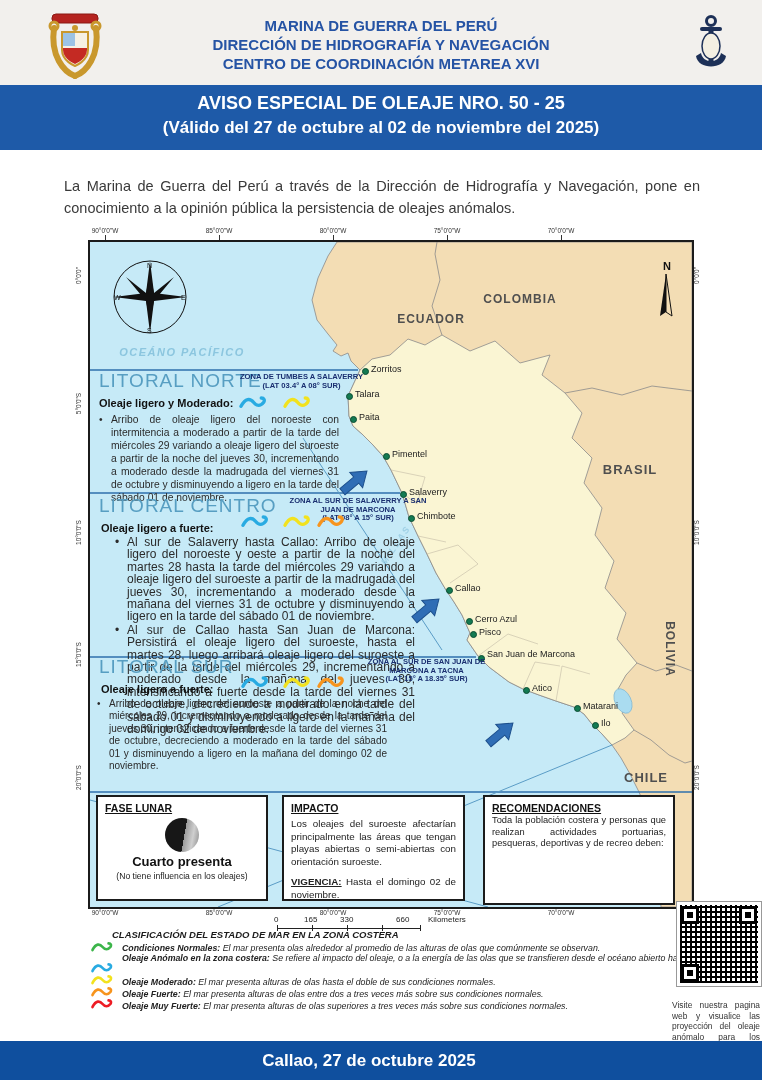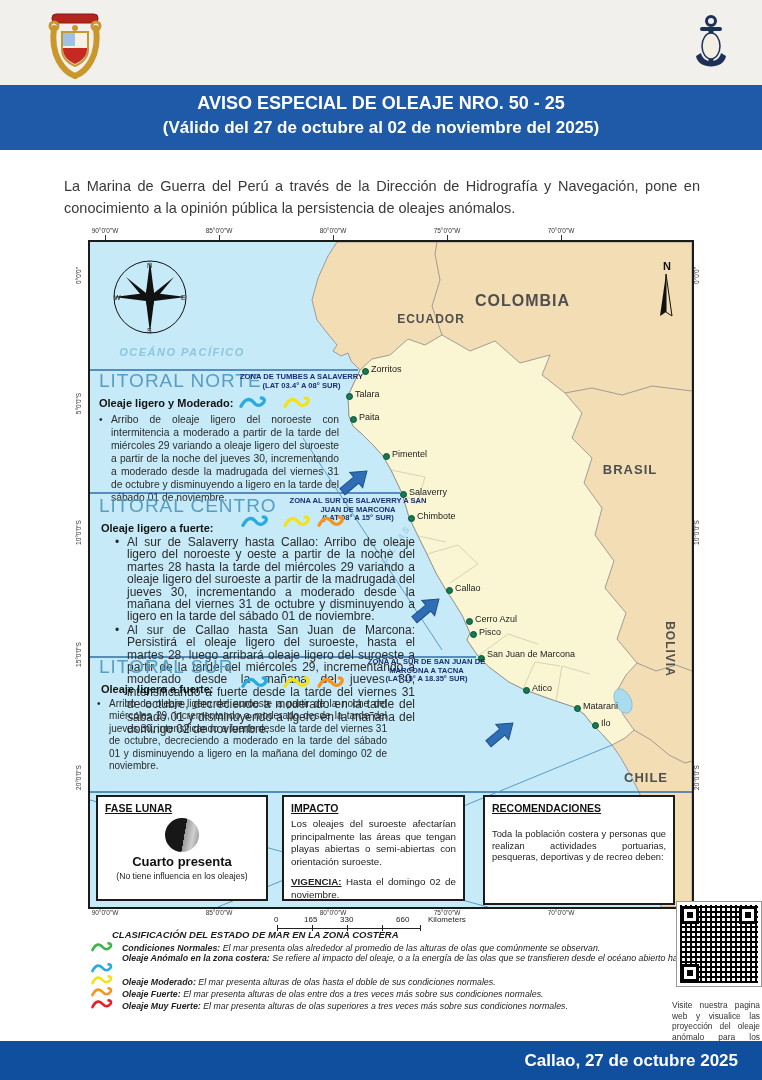--- a/index.html
+++ b/index.html
@@ -51,21 +51,21 @@
   
   .infobox{position:absolute;background:#fff;border:2px solid #1b1b1b;box-sizing:border-box;padding:5px 7px;}
   .infobox .titl{font-size:10.5px;font-weight:bold;text-decoration:underline;color:#111;}
   .moon{width:34px;height:34px;border-radius:50%;margin:4px auto 2px auto;
         background:linear-gradient(100deg,#171717 56%,#9a9a9a 56%,#cfcfcf 78%,#8b8b8b 100%);}
   .phase{font-size:13px;font-weight:bold;text-align:center;color:#111;}
   .phase-note{font-size:8.6px;text-align:center;color:#222;margin-top:2px;}
   .body-text{font-size:9.8px;line-height:12.5px;text-align:justify;color:#222;margin-top:4px;}
   .vig{margin-top:8px;}
   .vig .lab{font-weight:bold;text-decoration:underline;}
-  .rec-intro{font-size:9.3px;line-height:11.5px;text-align:justify;margin-top:15px;}
+  .rec-intro{font-size:9.3px;line-height:11.5px;text-align:justify;margin-top:1px;}
   ol.rec{margin:2px 0 0 0;padding-left:22px;font-size:9.3px;line-height:11.5px;text-align:justify;}
   ol.rec li{margin-bottom:2px;}
   
   .scale-num{position:absolute;font-size:8px;color:#222;}
   .scale-line{position:absolute;left:277px;top:928px;width:143px;height:1px;background:#222;}
   .scale-tick{position:absolute;width:1px;height:6px;background:#222;top:925px;}
   .legend-title{position:absolute;left:112px;top:929px;font-size:9.5px;font-weight:bold;
                 font-style:italic;color:#1b1b1b;}
   .leg-row{position:absolute;left:122px;width:580px;font-size:8.8px;font-style:italic;color:#222;
            line-height:10px;white-space:nowrap;overflow:hidden;}
@@ -77,21 +77,21 @@
   .qr .modules{position:absolute;inset:3px;
      background:
        repeating-linear-gradient(0deg,#000 0 2px,transparent 2px 5px),
        repeating-linear-gradient(90deg,#000 0 2px,#fff 2px 5px);}
   .finder{position:absolute;width:18px;height:18px;border:3px solid #000;background:#fff;box-sizing:border-box;}
   .finder::after{content:"";position:absolute;left:3px;top:3px;width:6px;height:6px;background:#000;}
   .qr-caption{position:absolute;left:672px;top:1000px;width:88px;font-size:8.4px;line-height:10.5px;
               text-align:justify;color:#333;}
   
   .footer{position:absolute;left:0;top:1041px;width:762px;height:39px;background:#0f4f9e;color:#fff;
-          font-size:17px;font-weight:bold;line-height:39px;text-align:right;box-sizing:border-box;
+          font-size:17px;font-weight:bold;line-height:39px;text-align:center;box-sizing:border-box;
           padding-right:24px;}
 </style>
 </head>
 <body>
 
 <svg width="0" height="0" style="position:absolute">
   <defs>
     <symbol id="wave" viewBox="0 0 36 20">
       <path d="M2 15 C8 4 14 4 19 10 C23 15 28 15 32 10 C34 7 33 4 29 4" fill="none" stroke="currentColor" stroke-width="4.5" stroke-linecap="round"></path>
     </symbol>
@@ -107,20 +107,25 @@
         <path d="M14 16 C10 44 24 60 35 64" fill="none" stroke="#c9982d" stroke-width="6" stroke-linecap="round"></path>
         <path d="M56 16 C60 44 46 60 35 64" fill="none" stroke="#c9982d" stroke-width="6" stroke-linecap="round"></path>
         <circle cx="14" cy="14" r="4" fill="none" stroke="#c9982d" stroke-width="3"></circle>
         <circle cx="56" cy="14" r="4" fill="none" stroke="#c9982d" stroke-width="3"></circle>
         <path d="M22 20 h26 v18 c0 11 -13 16 -13 16 c0 0 -13 -5 -13 -16 Z" fill="#f6f1e4" stroke="#c9982d" stroke-width="2"></path>
         <rect x="23" y="21" width="12" height="13" fill="#9cc3e5"></rect>
         <path d="M23 36 h24 v2 c0 9 -12 14 -12 14 c0 0 -12 -5 -12 -14 Z" fill="#c42a23"></path>
         <circle cx="35" cy="16" r="3" fill="#c9982d"></circle>
       </svg>
     </div>
+    <div class="header-text">
+      <div>MARINA DE GUERRA DEL PERÚ</div>
+      <div>DIRECCIÓN DE HIDROGRAFÍA Y NAVEGACIÓN</div>
+      <div>CENTRO DE COORDINACIÓN METAREA XVI</div>
+    </div>
     <div class="logo-anchor">
       <svg width="38" height="64" viewBox="0 0 38 64">
         <circle cx="19" cy="7" r="4.5" fill="none" stroke="#1d3057" stroke-width="3"></circle>
         <rect x="8" y="13" width="22" height="4" rx="2" fill="#1d3057"></rect>
         <rect x="16.5" y="13" width="5" height="38" fill="#1d3057"></rect>
         <path d="M4 42 C6 56 32 56 34 42 L29 39 C27 50 11 50 9 39 Z" fill="#1d3057"></path>
         <ellipse cx="19" cy="32" rx="9" ry="13" fill="#f3efe2" stroke="#1d3057" stroke-width="1.5"></ellipse>
       </svg>
     </div>
   </div>
@@ -236,21 +241,21 @@
         <polygon points="10,2 4,44 10,40" fill="#111"></polygon>
         <polygon points="10,2 16,44 10,40" fill="none" stroke="#111" stroke-width="1"></polygon>
       </g>
     </svg>
 
     <div class="ocean-label">OCEÁNO PACÍFICO</div>
     <div class="millas">MILLAS</div>
     <div class="north">N</div>
 
     <div class="country" style="left:296px;top:70px;width:90px;font-size:12px">ECUADOR</div>
-    <div class="country" style="left:385px;top:50px;width:90px;font-size:16px">COLOMBIA</div>
+    <div class="country" style="left:385px;top:50px;width:90px;font-size:12px">COLOMBIA</div>
     <div class="country" style="left:495px;top:220px;width:90px;font-size:13px">BRASIL</div>
     <div class="country" style="left:540px;top:400px;width:80px;font-size:12px;transform:rotate(90deg)">BOLIVIA</div>
     <div class="country" style="left:516px;top:528px;width:80px;font-size:13px">CHILE</div>
 
     <div class="city-dot" style="left:272px;top:126px"></div>
     <div class="city-label" style="left:281px;top:122px">Zorritos</div>
     <div class="city-dot" style="left:256px;top:151px"></div>
     <div class="city-label" style="left:265px;top:147px">Talara</div>
     <div class="city-dot" style="left:260px;top:174px"></div>
     <div class="city-label" style="left:269px;top:170px">Paita</div>

